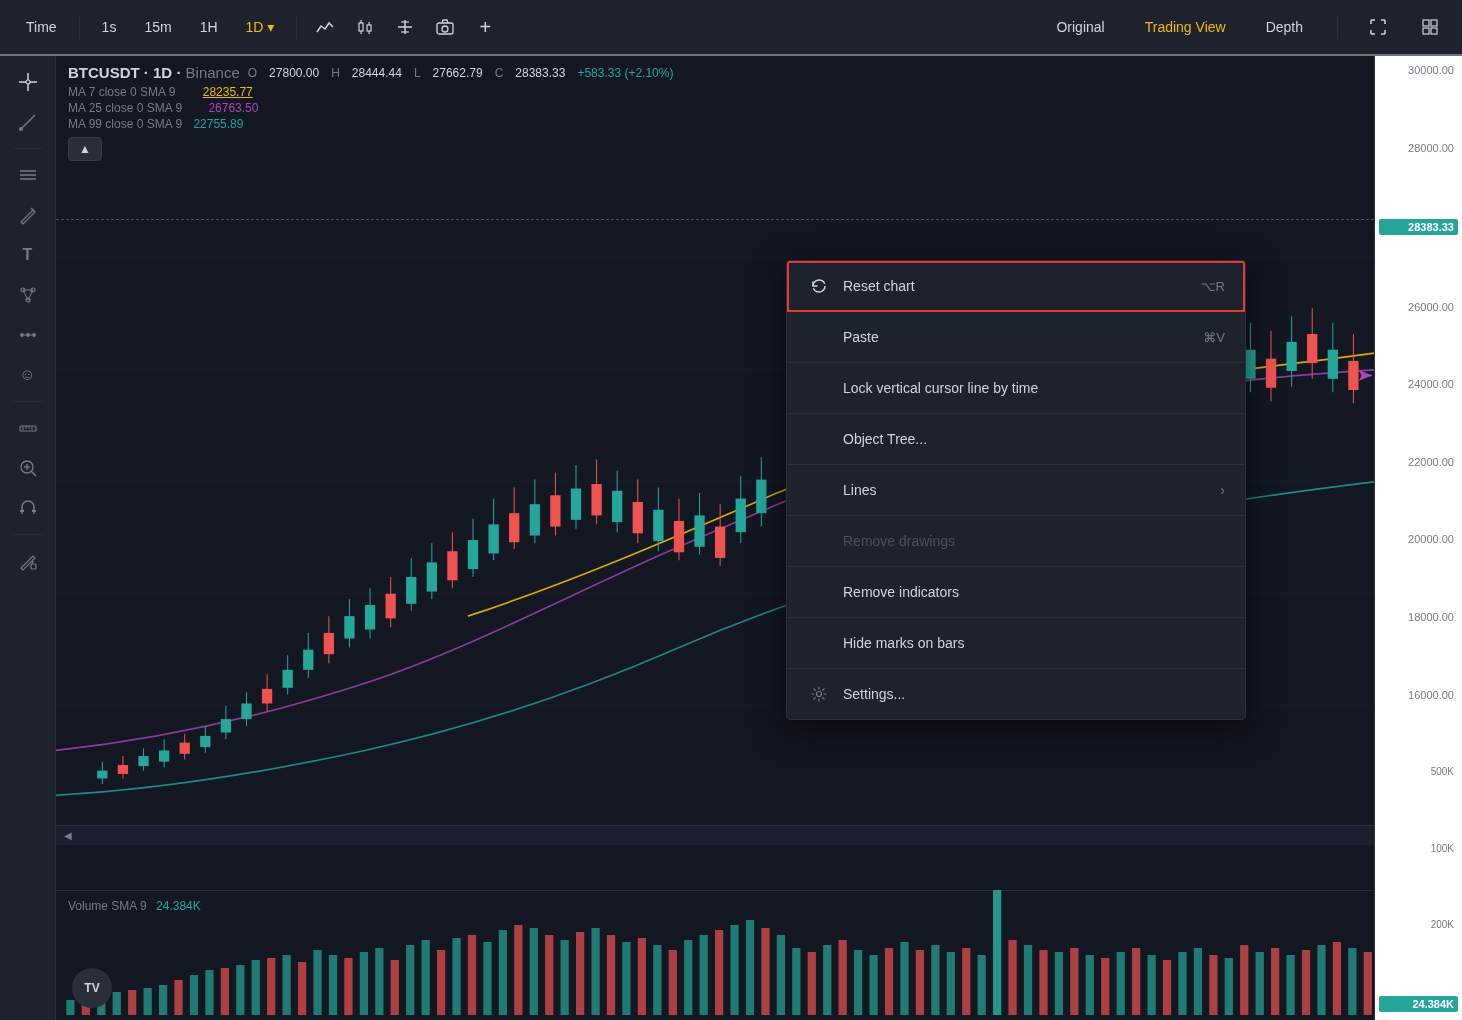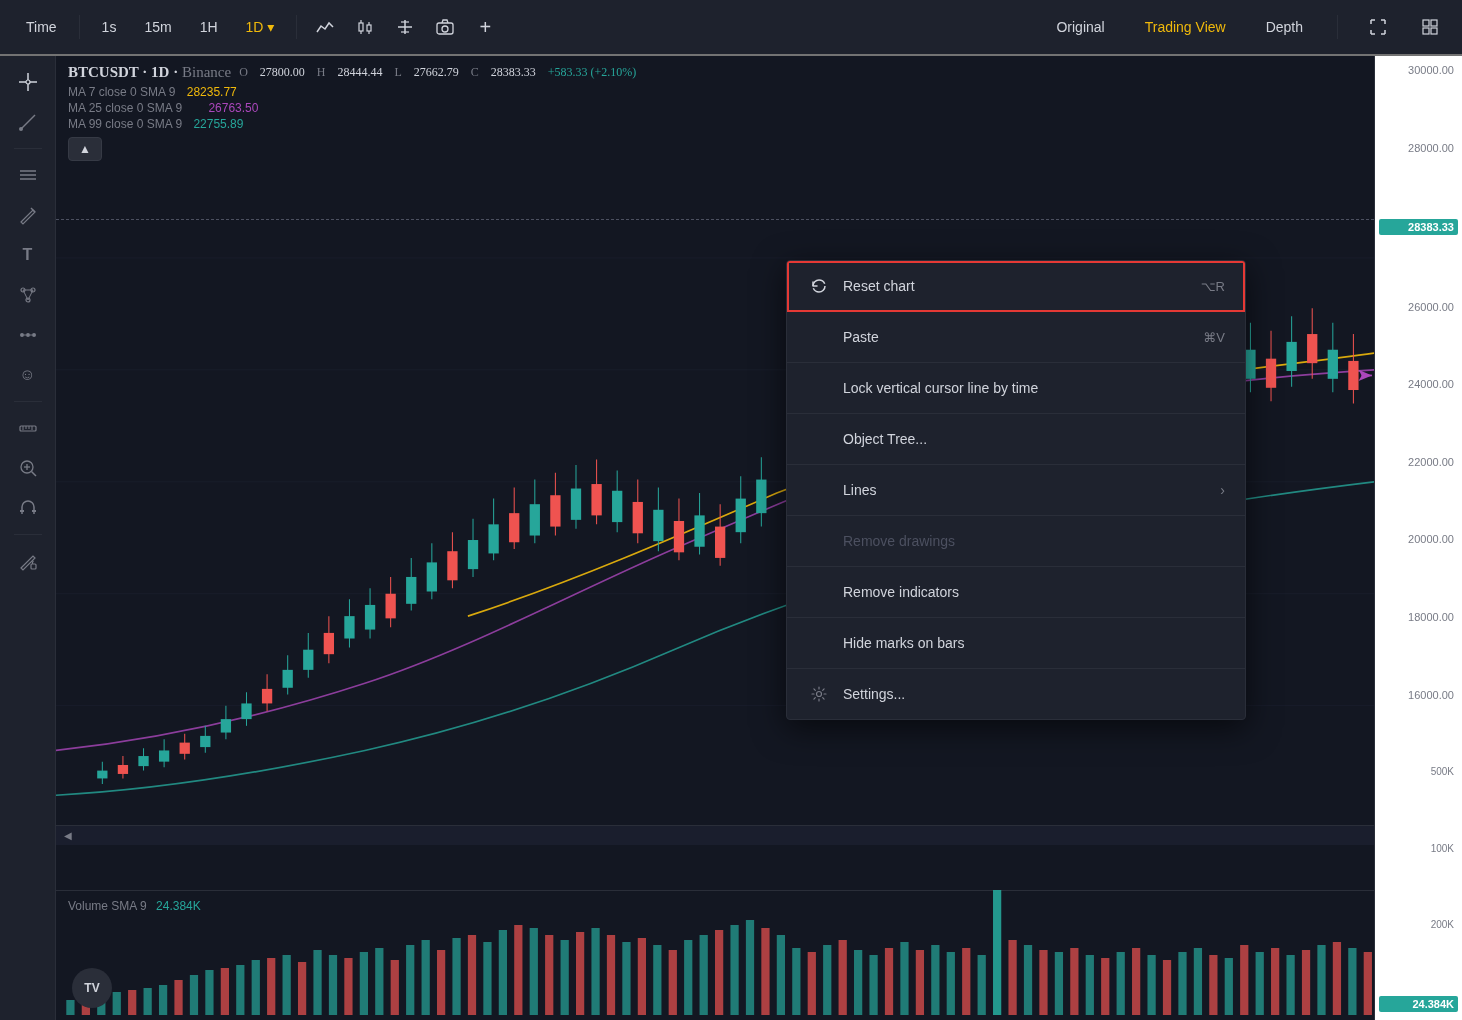--- a/index.html
+++ b/index.html
@@ -85,21 +85,20 @@
       position: absolute;
       top: 0; left: 0; right: 0;
       z-index: 2;
     }
     .chart-symbol-row {
       display: flex;
       align-items: center;
       gap: 8px;
       font-size: 13px;
       margin-bottom: 4px;
-      font-family: Liberation Serif, serif;
     }
     .chart-symbol { color: #d1d4dc; font-weight: 600; font-size: 15px; }
     .ohlc-data { display: flex; gap: 12px; font-size: 12px; }
     .change-positive { color: #26a69a; }
 
     .ma-row { font-size: 12px; margin-bottom: 2px; }
     .ma-label { color: #787b86; }
     .ma-val-gold { color: #f0b90b; }
     .ma-val-purple { color: #ab47bc; }
     .ma-val-teal { color: #26a69a; }
@@ -423,21 +422,21 @@
           <span>28444.44</span>
           <span style="color:#787b86;">L</span>
           <span>27662.79</span>
           <span style="color:#787b86;">C</span>
           <span>28383.33</span>
           <span class="change-positive">+583.33 (+2.10%)</span>
         </span>
       </div>
       <div class="ma-row">
         <span class="ma-label">MA 7 close 0 SMA 9</span>
-        <span class="ma-val-gold" style="margin-left:8px;">28235.77</span>
+        <span class="ma-val-gold" style="margin-left:24px;text-decoration:underline;">28235.77</span>
       </div>
       <div class="ma-row">
         <span class="ma-label">MA 25 close 0 SMA 9</span>
         <span class="ma-val-purple" style="margin-left:23px;">26763.50</span>
       </div>
       <div class="ma-row">
         <span class="ma-label">MA 99 close 0 SMA 9</span>
         <span class="ma-val-teal" style="margin-left:8px;">22755.89</span>
       </div>
       <div class="collapse-btn">

